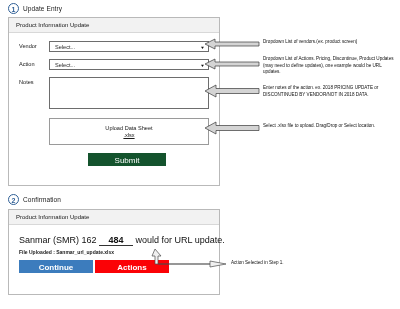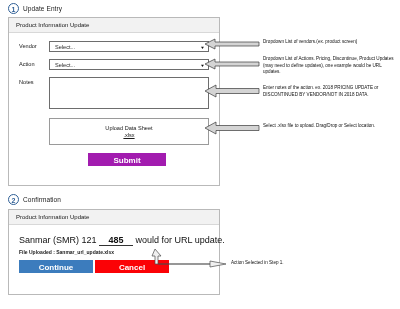--- a/index.html
+++ b/index.html
@@ -127,23 +127,22 @@
     border: none;
     color: #ffffff;
     font-size: 8px;
     font-family: "Liberation Sans", sans-serif;
     text-align: center;
     cursor: pointer;
   }
   .btn-submit {
     width: 78px;
     height: 13px;
-    background: #a21caf;
+    background: #14532d;
     line-height: 13px;
-    font-weight: bold;
   }
   .btn-continue {
     width: 74px;
     height: 13px;
     background: #3c7cbd;
     line-height: 13px;
     font-weight: bold;
   }
   .btn-cancel {
     width: 74px;
@@ -249,28 +248,28 @@
 
 <div class="step-header" style="left:8px; top:194px;">
   <div class="step-badge">2</div>
   <div class="step-title">Confirmation</div>
 </div>
 
 <div class="panel" style="left:8px; top:209px; width:212px; height:86px;">
   <div class="panel-head">Product Information Update</div>
   <div class="panel-body" style="padding:10px 10px 0 10px;">
     <div class="conf-line">
-      <span>Sanmar (SMR) 121</span>
-      <span class="conf-count">485</span>
+      <span>Sanmar (SMR) 162</span>
+      <span class="conf-count">484</span>
       <span>would for URL update.</span>
     </div>
     <div class="file-line">File Uploaded : Sanmar_url_update.xlsx</div>
     <div class="conf-buttons">
       <button class="btn btn-continue">Continue</button>
-      <button class="btn btn-cancel">Cancel</button>
+      <button class="btn btn-cancel">Actions</button>
     </div>
   </div>
 </div>
 
 <svg class="leader" style="left:148px; top:248px;" width="80" height="22" viewBox="0 0 80 22">
   <polygon points="7,1 13,8 10,8 10,16 62,16 62,13 78,16 62,19 62,16 7,16 7,8 4,8" fill="#f0f0f0" stroke="#4a4a4a" stroke-width="0.7" stroke-linejoin="round"></polygon>
 </svg>
 <div class="annot" style="left:231px; top:260px; width:120px;">Action Selected in Step 1.</div>
 
 </body></html>

